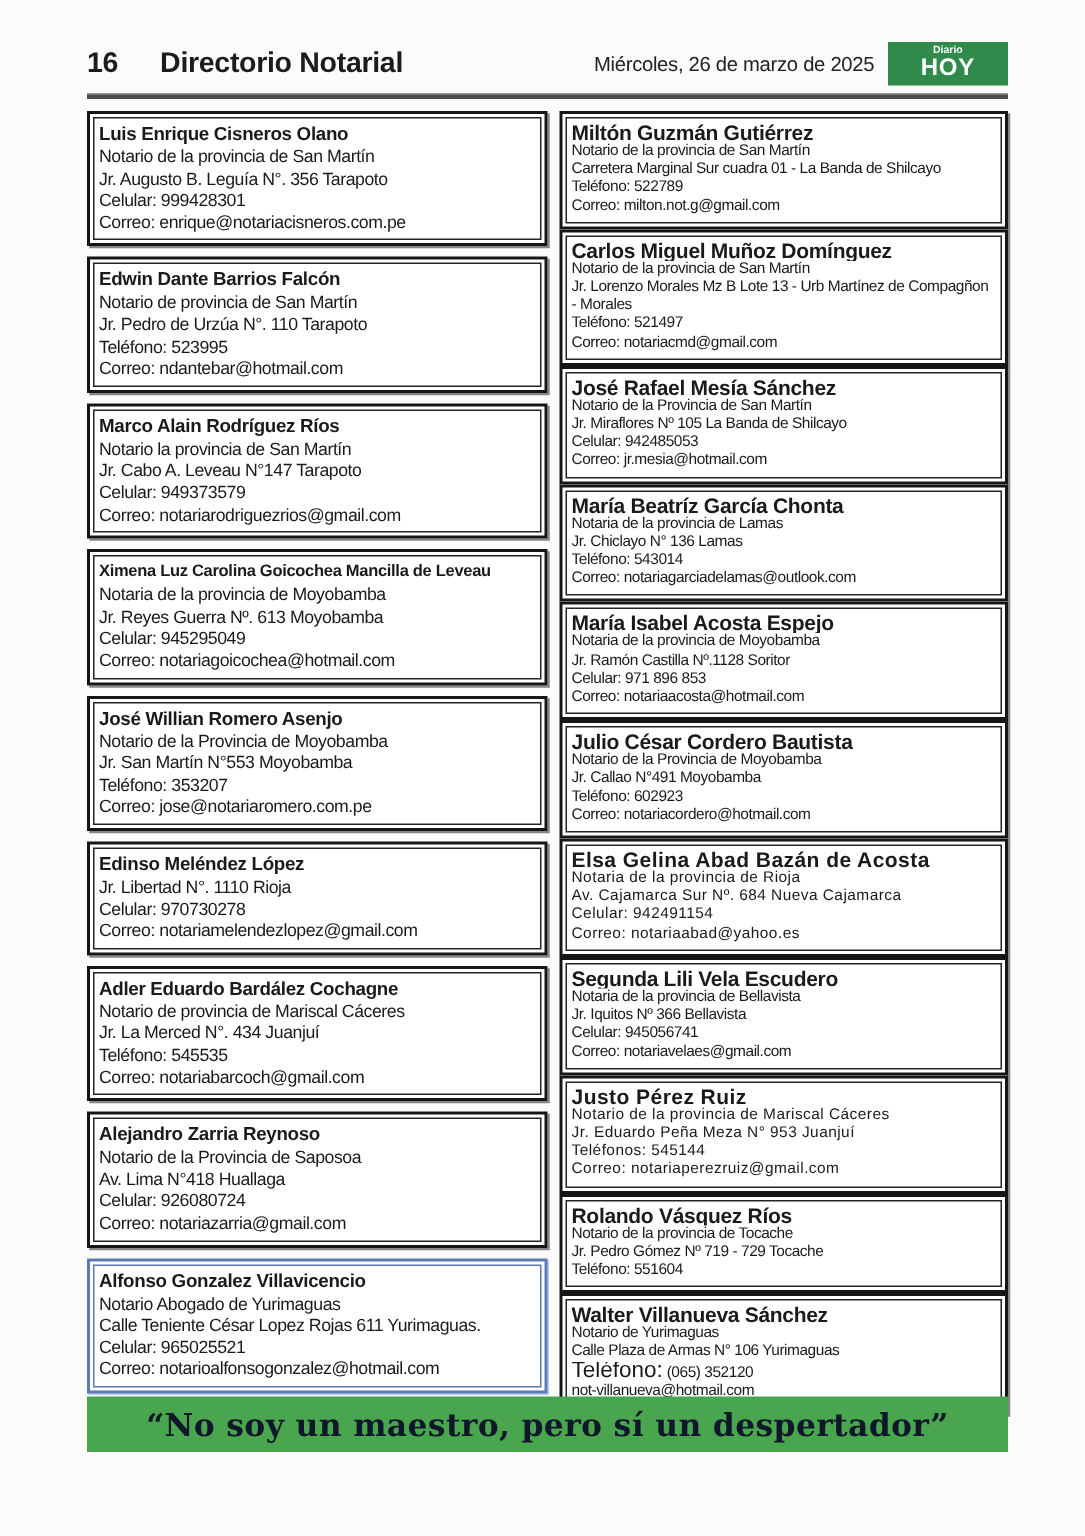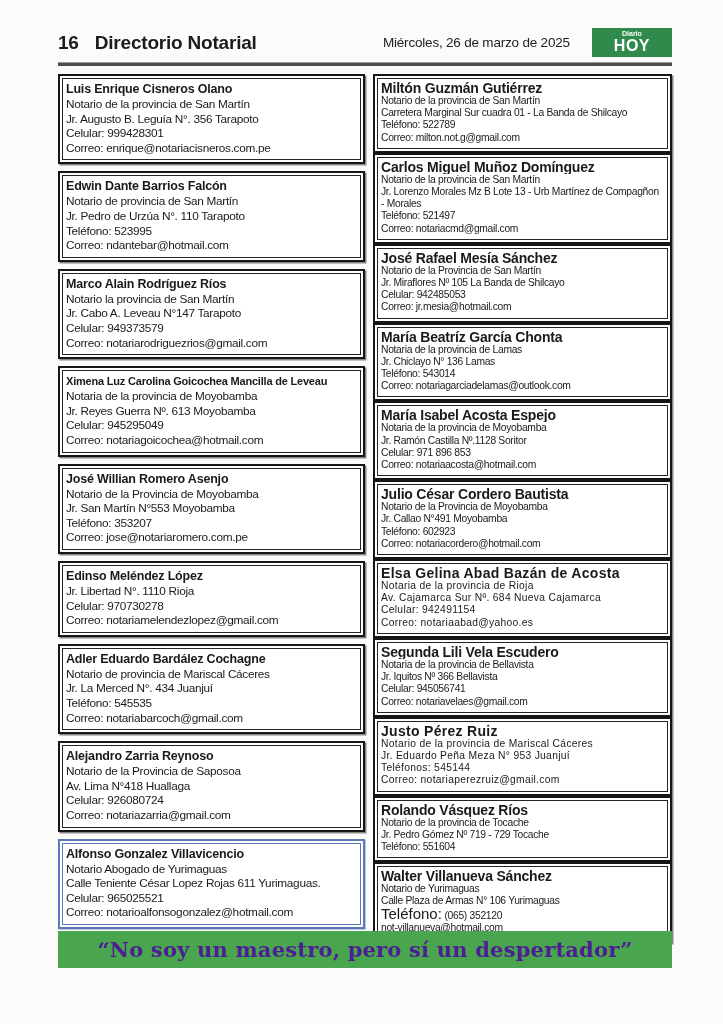--- a/index.html
+++ b/index.html
@@ -3,22 +3,22 @@
 <meta charset="utf-8">
 <style>
   html,body{margin:0;padding:0;}
   body{
     width:723px;height:1024px;background:#fbfbfa;position:relative;
     font-family:"Liberation Sans",sans-serif;color:#1a1a1a;overflow:hidden;
   }
   .page{position:absolute;left:58px;top:28px;width:614px;}
   
   .hdr{display:flex;align-items:center;}
-  .hdr-left{display:flex;align-items:baseline;gap:16px;font-weight:bold;font-size:19px;letter-spacing:-0.2px;color:#1c1c1c;}
-  .hdr-right{margin-left:auto;display:flex;align-items:center;gap:22px;}
+  .hdr-left{display:flex;align-items:baseline;gap:28px;font-weight:bold;font-size:19px;letter-spacing:-0.2px;color:#1c1c1c;}
+  .hdr-right{margin-left:auto;display:flex;align-items:center;gap:9px;}
   .hdr-date{font-size:13.5px;color:#222;letter-spacing:-0.2px;}
   .logo{background:var(--logo-green,#2f8a4c);color:#fff;text-align:center;padding:2px 22px 3px;line-height:1;}
   .logo .logo-top{font-size:7px;font-weight:bold;display:block;margin-bottom:1px;}
   .logo .logo-main{font-size:16px;font-weight:bold;letter-spacing:0.5px;display:block;}
   .rule{height:3px;background:#4d4d4d;margin-top:5px;border-top:1px solid #999;}
   
   .cols{display:flex;gap:8px;margin-top:8px;height:855px;}
   .col{display:flex;flex-direction:column;justify-content:space-between;}
   .col-left{width:307px;}
   .col-right{width:299px;}
@@ -32,21 +32,21 @@
   .col-left .name{font-size:12.5px;line-height:15px;}
   .col-left .line{font-size:11.8px;line-height:14.6px;}
   .col-left .name-sm{font-size:11px;}
   .col-right .name{font-size:14px;line-height:13px;}
   .col-right .line{font-size:10.3px;line-height:12.2px;}
   .box.wide .name,.box.wide .line{letter-spacing:0.3px;}
   .big-label{font-size:15px;letter-spacing:0;}
   
   .banner{
     position:absolute;left:58px;top:931px;width:614px;height:37px;
-    background:var(--banner-green,#4aa64e);color:#4c1d95;
+    background:var(--banner-green,#4aa64e);color:#0f172a;
     display:flex;align-items:center;justify-content:center;
     font-family:"DejaVu Serif",serif;font-weight:bold;font-size:21px;letter-spacing:0.2px;
   }
 </style>
 </head>
 <body>
 
 <div class="page">
   <div class="hdr">
     <div class="hdr-left">

